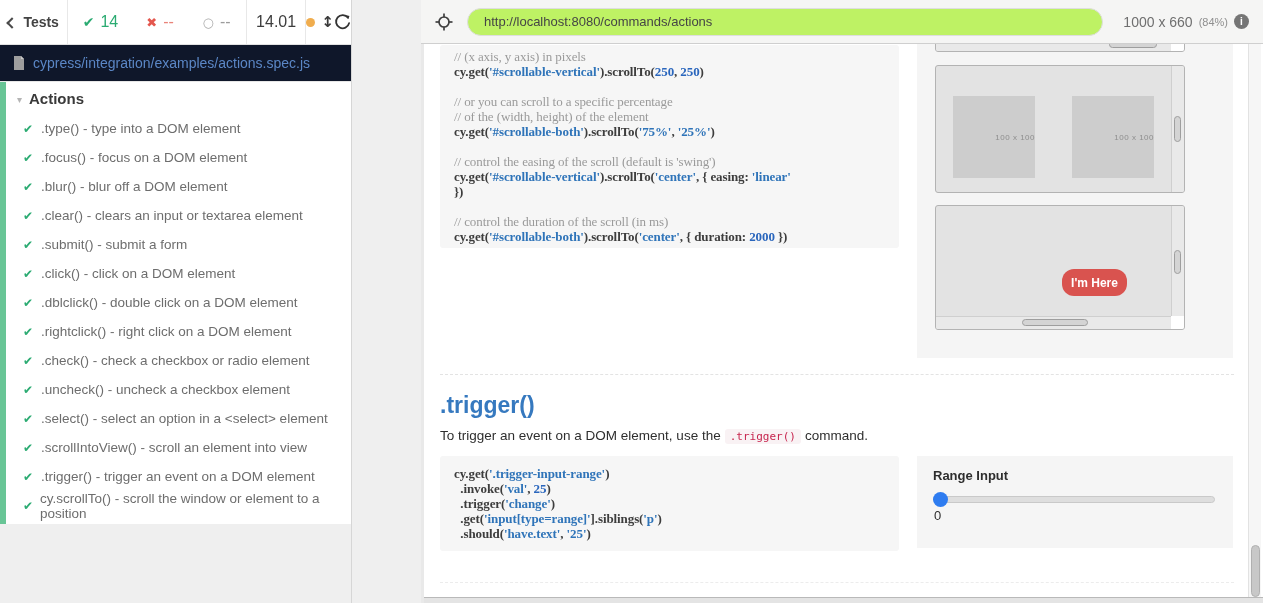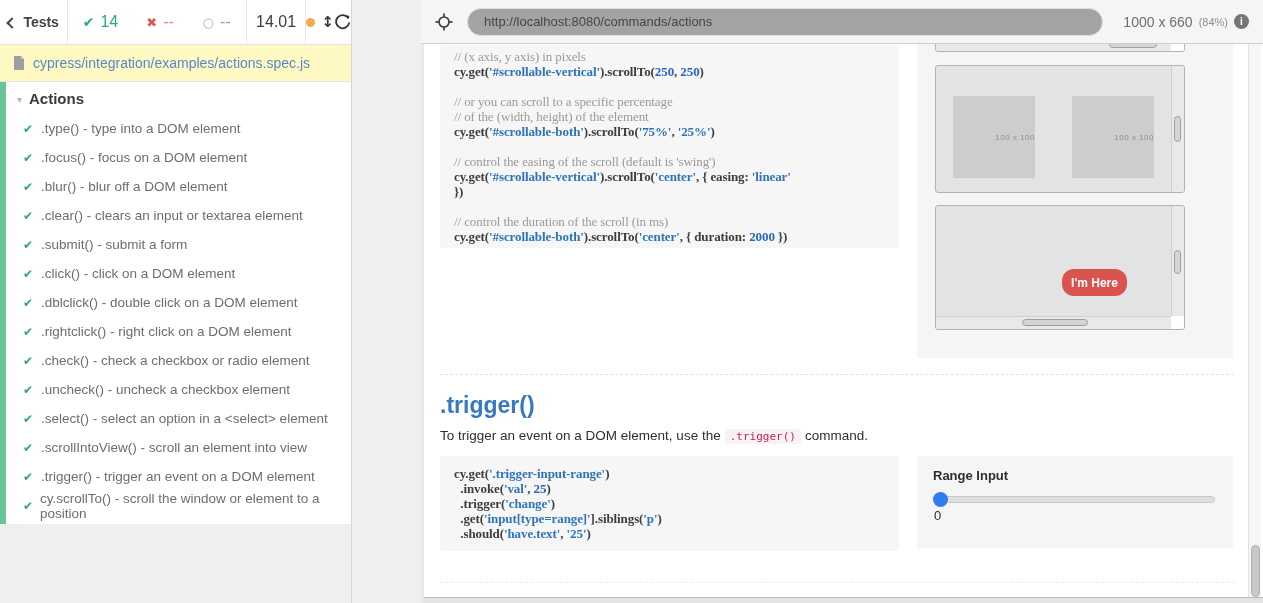--- a/index.html
+++ b/index.html
@@ -25,35 +25,35 @@
   .stat-failed{width:56px;color:var(--red-soft);}
   .stat-failed .ic{color:var(--red);font-size:13px;}
   .stat-pending{width:60px;color:var(--gray);}
   .stat-pending .ic{color:#ababab;font-size:13px;}
   .duration-box{width:62px;display:flex;align-items:center;justify-content:center;border-left:1px solid #e8e8e8;border-right:1px solid #e8e8e8;font-size:16px;color:#3e3e3e;}
   .rep-controls{flex:1;display:flex;align-items:center;justify-content:space-evenly;}
   .autoscroll{display:flex;align-items:center;gap:6px;cursor:pointer;}
   .dot{width:9px;height:9px;border-radius:50%;background:var(--orange);}
   .updown{font-family:"DejaVu Sans",sans-serif;font-size:15px;color:#3a3a3a;font-weight:700;}
   .restart{cursor:pointer;display:flex;align-items:center;}
-  .spec-row{position:absolute;left:0;top:45px;width:100%;height:37px;background:#fef9c3;display:flex;align-items:center;padding-left:13px;gap:8px;border-bottom:1px solid #e7e7e7;}
+  .spec-row{position:absolute;left:0;top:45px;width:100%;height:37px;background:#0f172a;display:flex;align-items:center;padding-left:13px;gap:8px;border-bottom:1px solid #e7e7e7;}
   .spec-link{font-size:14px;color:var(--link-blue);cursor:pointer;}
   .tests-panel{position:absolute;left:0;top:82px;width:100%;background:#fff;border-left:6px solid var(--green-border);padding-bottom:4px;}
   .suite-header{height:32px;display:flex;align-items:center;gap:7px;padding-left:11px;cursor:pointer;}
   .caret{color:#b5b5b5;font-size:10px;font-family:"DejaVu Sans",sans-serif;margin-top:2px;}
   .suite-title{font-size:15px;font-weight:700;color:#3a3a3a;}
   .test-row{height:29px;display:flex;align-items:center;padding-left:17px;cursor:pointer;}
   .test-row .check{font-family:"DejaVu Sans",sans-serif;color:var(--green);font-size:12px;width:18px;}
   .test-row .test-title{font-size:13.5px;color:#6d6d6d;}
 
   
   .aut{position:absolute;left:421px;top:0;width:842px;height:603px;background:#e9e9e9;}
   .aut-header{position:absolute;left:0;top:0;width:100%;height:44px;background:#f5f5f4;border-bottom:1px solid #cfcfcf;display:flex;align-items:center;padding:0 14px;gap:14px;}
   .crosshair-btn{cursor:pointer;display:flex;align-items:center;}
-  .url-pill{flex:1;max-width:636px;height:28px;background:#a3a3a3;border:1px solid #dedede;border-radius:15px;display:flex;align-items:center;padding-left:16px;cursor:text;}
+  .url-pill{flex:1;max-width:636px;height:28px;background:#bef264;border:1px solid #dedede;border-radius:15px;display:flex;align-items:center;padding-left:16px;cursor:text;}
   .url-text{font-size:13px;color:#454545;}
   .size-info{display:flex;align-items:center;gap:6px;margin-left:auto;white-space:nowrap;}
   .vp-size{font-size:14px;color:#6f6f6f;}
   .vp-scale{font-size:11px;color:#8f8f8f;}
   .info-icon{width:15px;height:15px;border-radius:50%;background:#757575;color:#fff;font-size:10px;font-weight:700;display:flex;align-items:center;justify-content:center;cursor:pointer;}
 
   .aut-frame{position:absolute;left:3px;top:44px;width:839px;height:553px;background:#fff;overflow:hidden;}
   .aut-bottom{position:absolute;left:3px;top:597px;width:839px;height:6px;background:#e4e4e4;border-top:1px solid #b9b9b9;}
 
   

